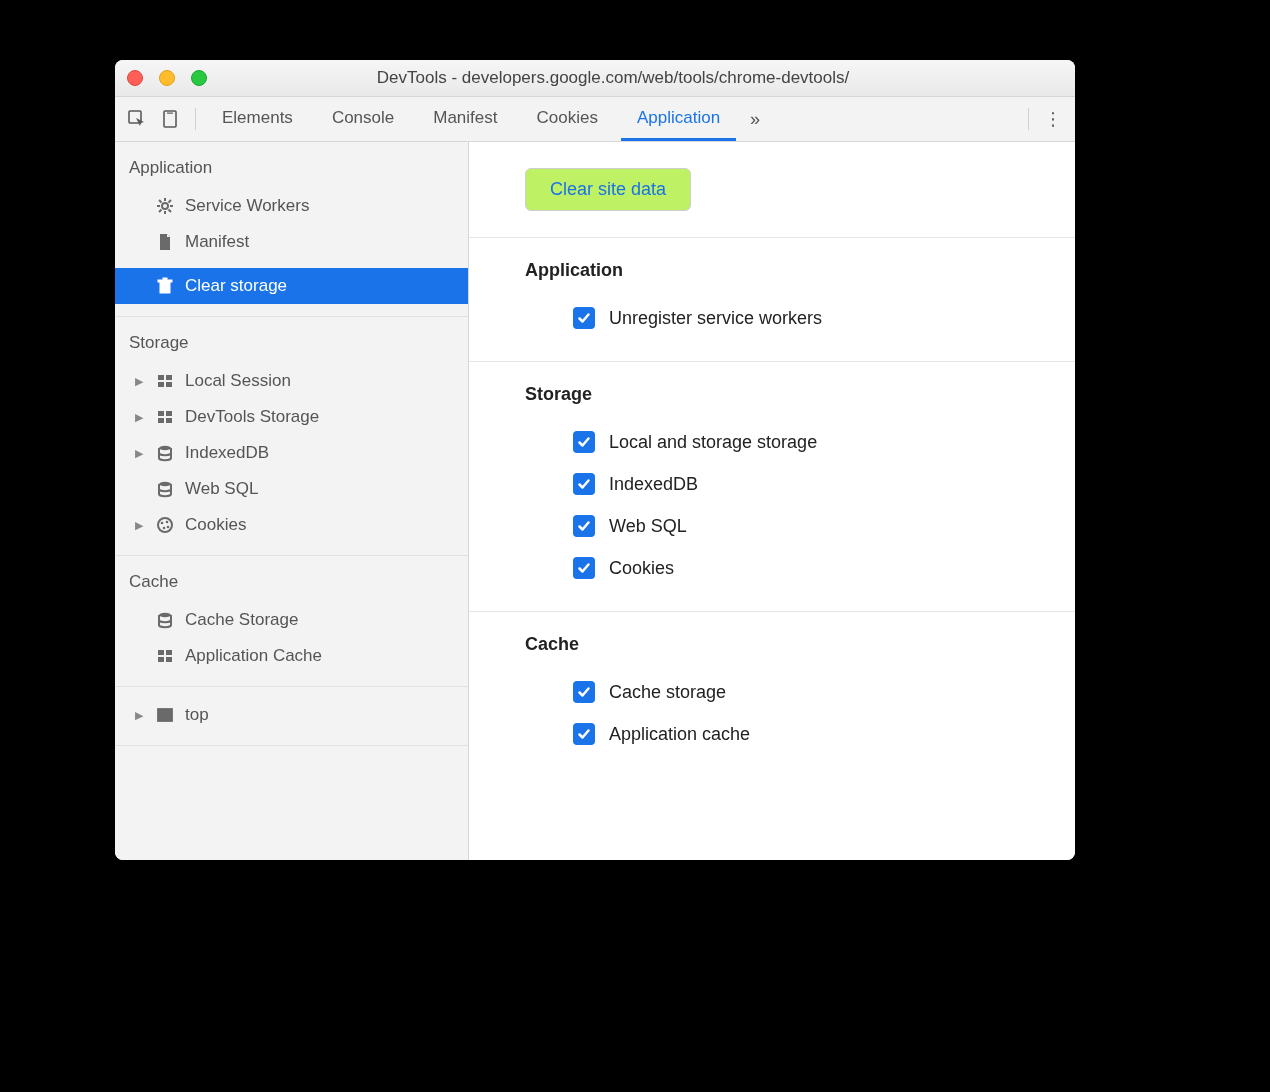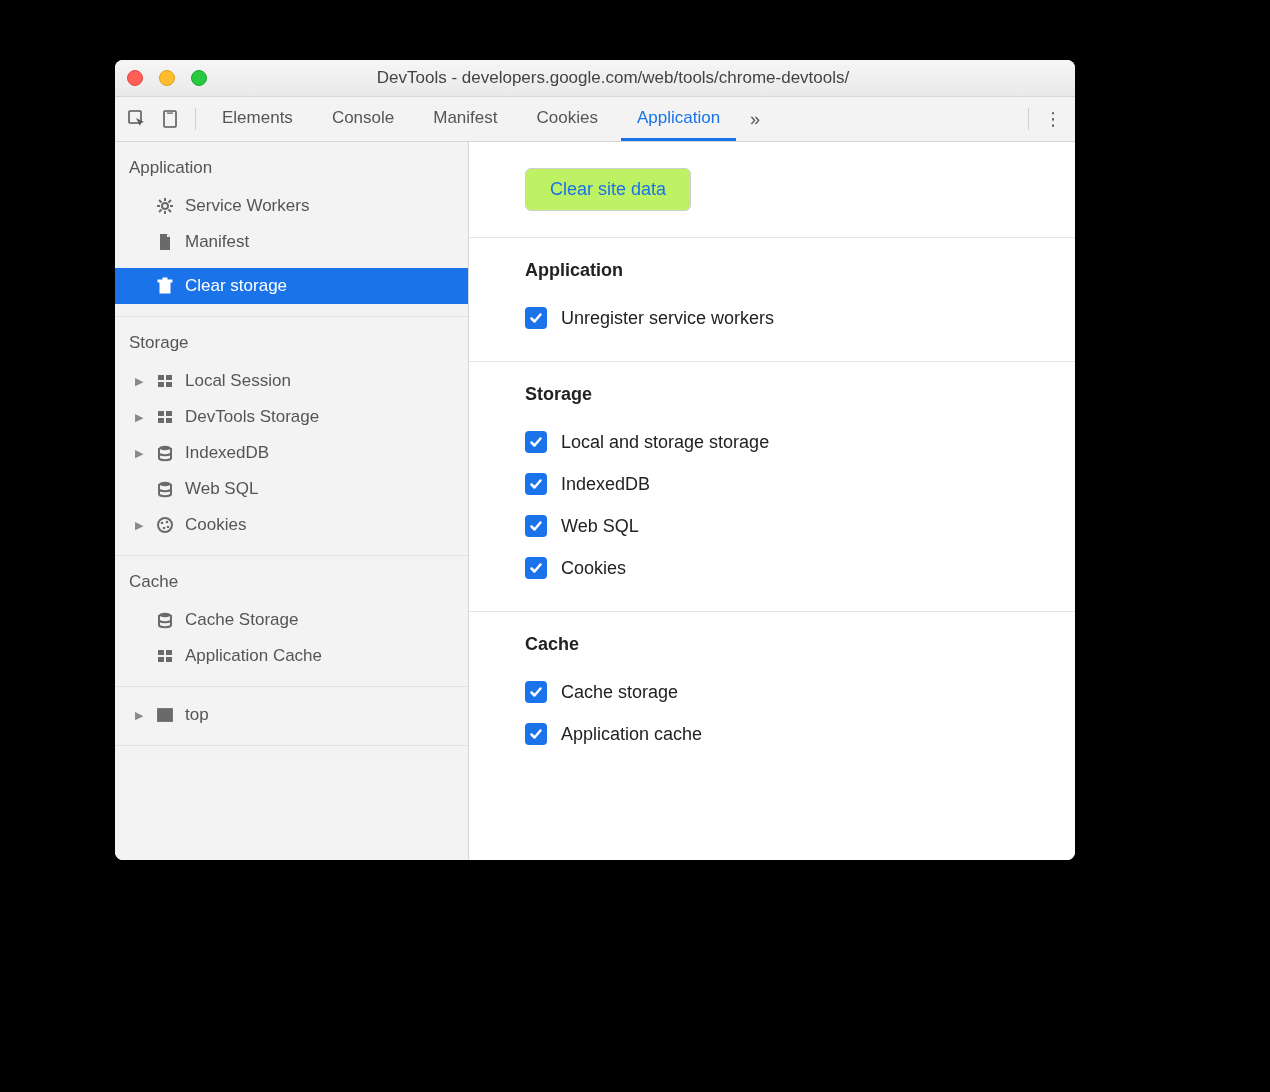--- a/index.html
+++ b/index.html
@@ -135,21 +135,21 @@
     border-top:1px solid #e6e6e6;
     padding:22px 0 22px 56px;
   }
   .main-section h3{
     margin:0 0 16px 0;
     font-size:18px;font-weight:700;color:#222;
   }
   .chk-row{
     display:flex;align-items:center;gap:14px;
     padding:10px 0;
-    font-size:18px;color:#222;
+    font-size:18px;color:#222;margin-left:48px;
   }
   .chk{
     width:22px;height:22px;border-radius:4px;
     background:#1a73e8;
     display:flex;align-items:center;justify-content:center;
     cursor:pointer;
   }
   .chk svg{stroke:#fff;}
 </style>
 </head>

